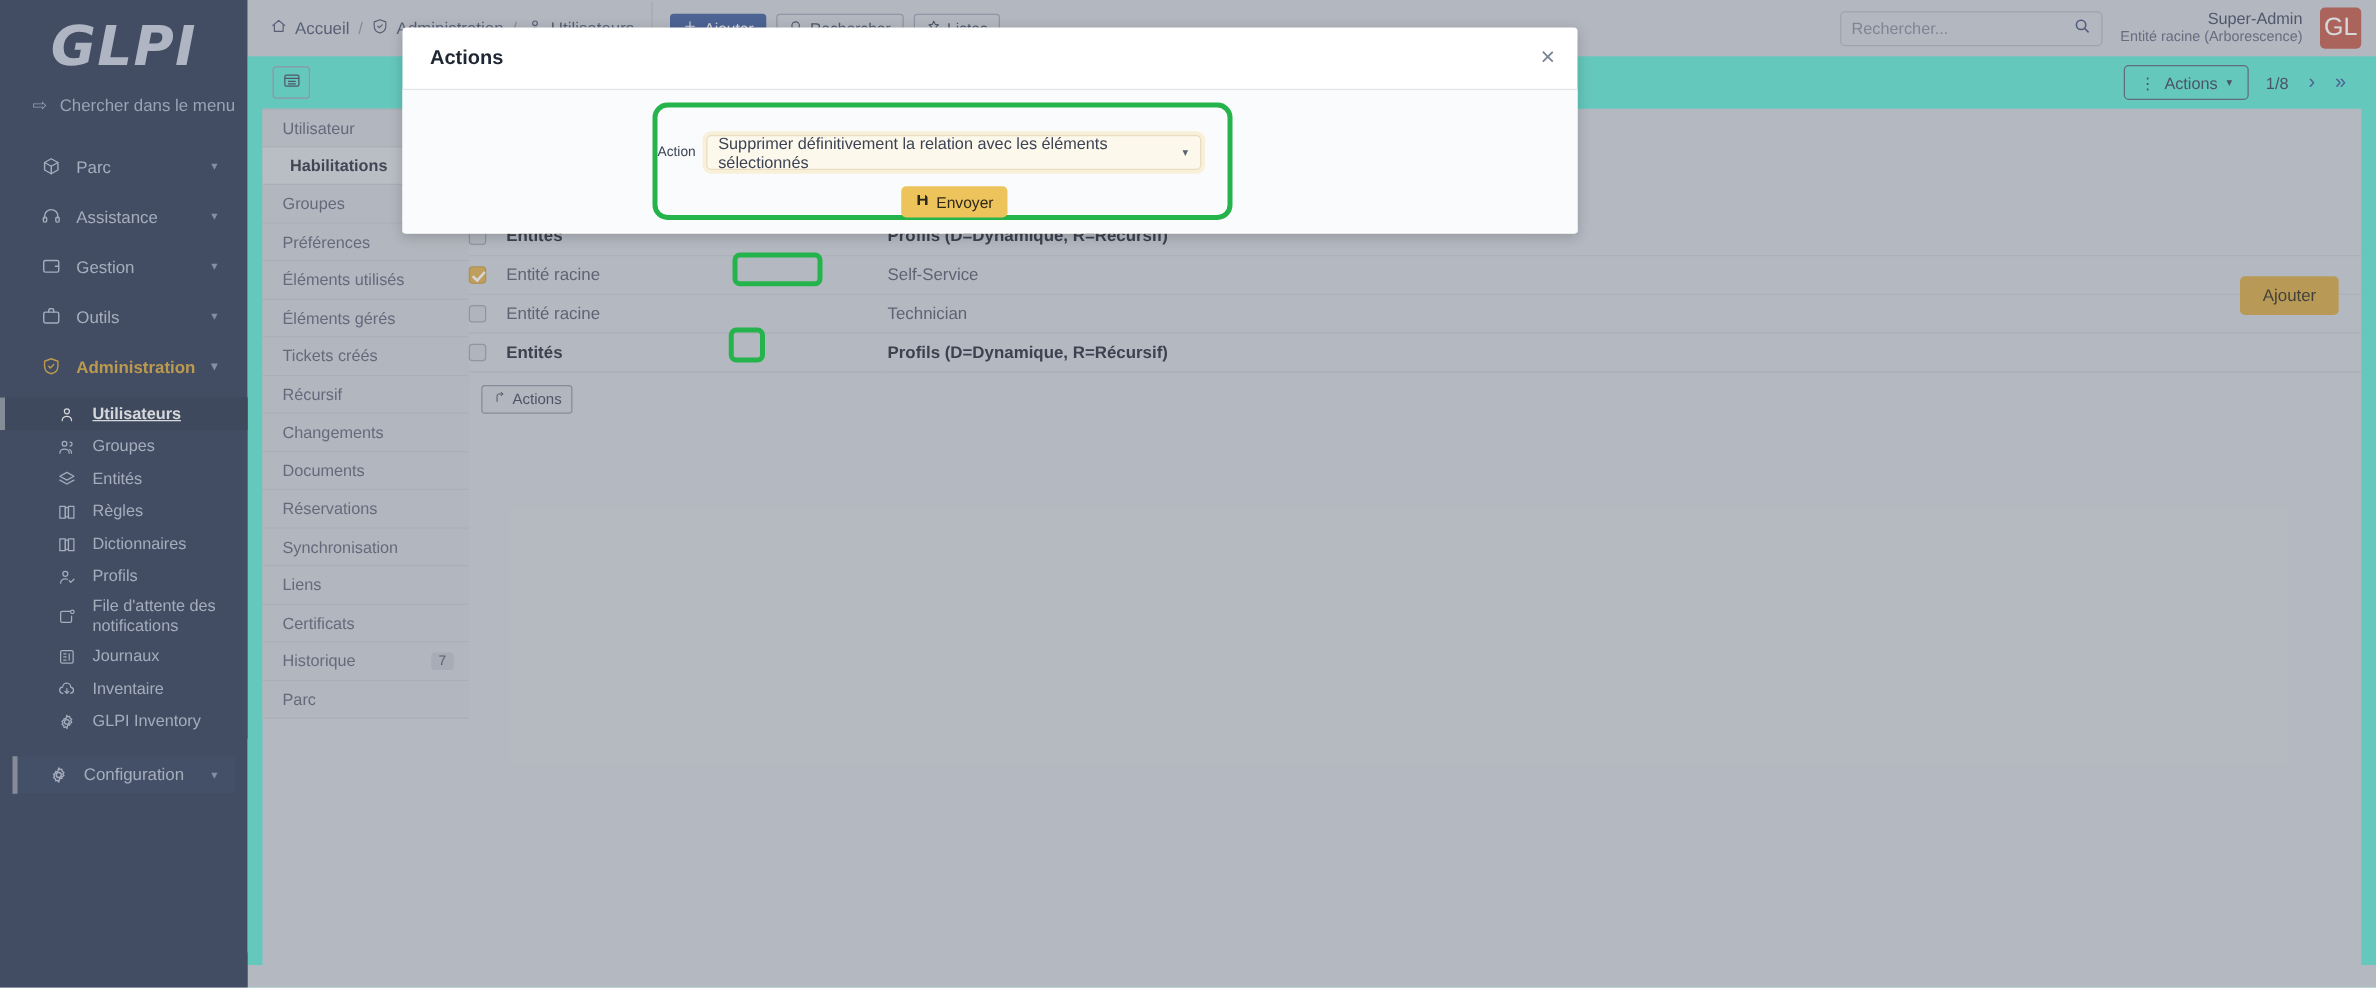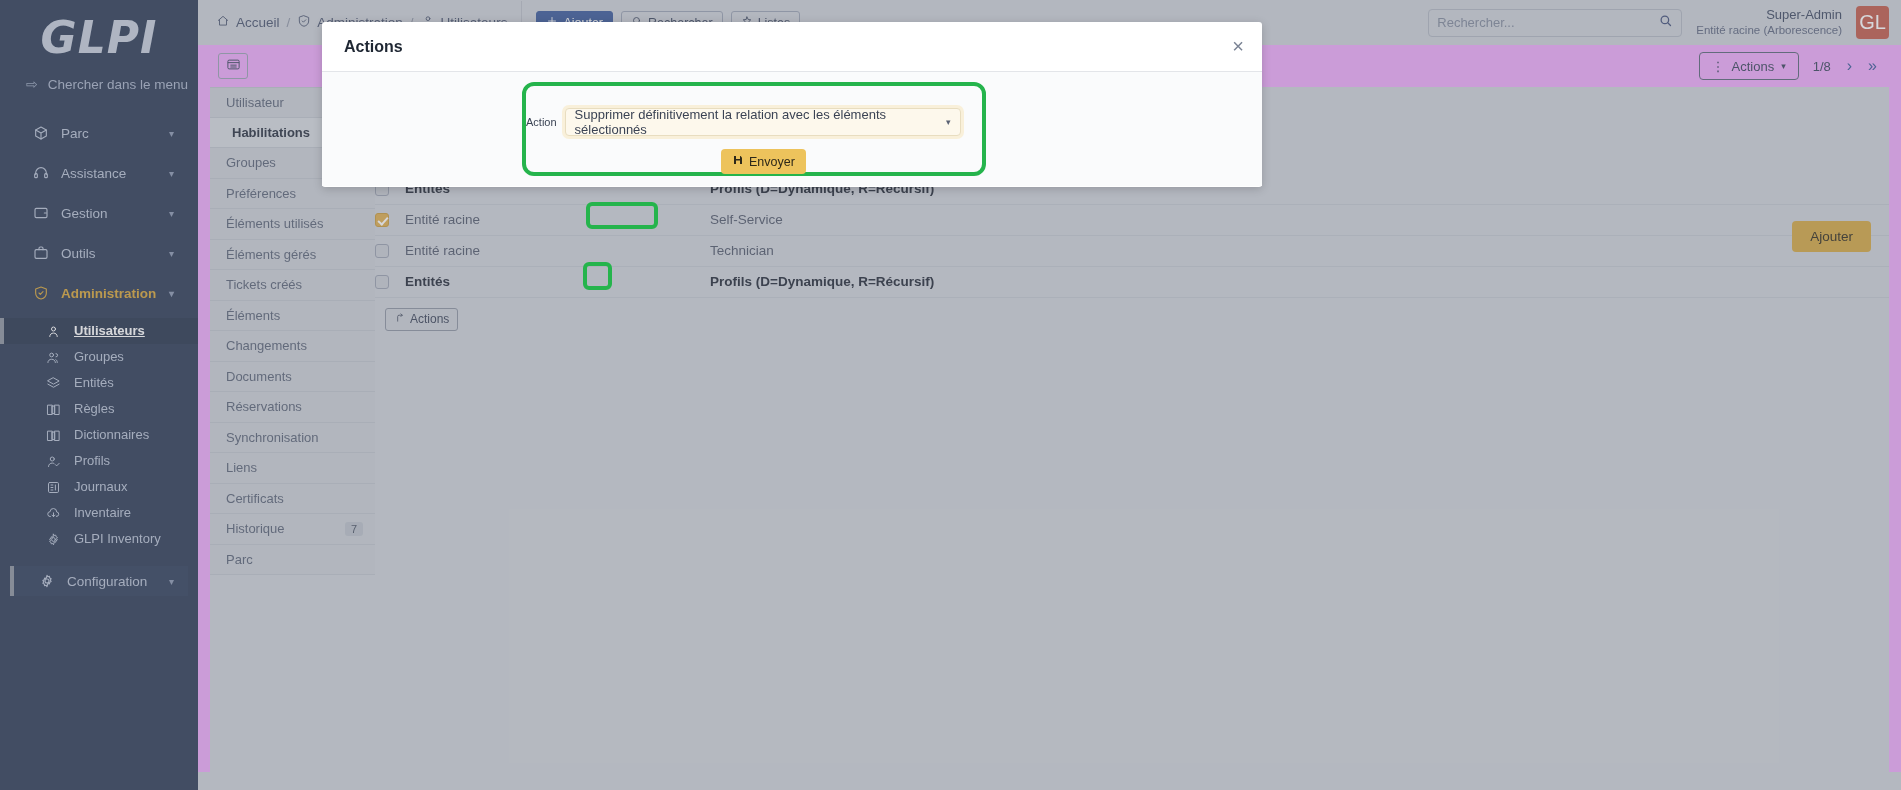--- a/index.html
+++ b/index.html
@@ -63,21 +63,21 @@
   }
   .nav-item.bottom-sel { background: #2f3e5b; }
   .nav-item.bottom-sel::before{
     content:""; position:absolute; left:0;top:0;bottom:0;width:4px;background:#8d949f;
   }
 
   
   #main {
     position: absolute; left: 198px; top: 0;
     width: 1703px; height: 790px;
-    background: #f0abfc;
+    background: #5eead4;
   }
   #topbar {
     height: 45px; background: #cdd1d8;
     display: flex; align-items: center; padding: 0 12px 0 18px;
     position: relative;
   }
   .breadcrumb { display: flex; align-items: center; gap: 7px; font-size: 13.5px; color: #4a5570;}
   .breadcrumb .bc { display: flex; align-items: center; gap: 6px; }
   .breadcrumb svg { width: 14px; height: 14px; stroke: #4a5570; fill: none; stroke-width: 1.6; stroke-linecap: round; stroke-linejoin: round;}
   .breadcrumb .sep { color: #8e95a6; }
@@ -85,21 +85,21 @@
   .tbtns { display: flex; align-items: center; gap: 8px; }
   .tbtn {
     height: 24px; display: inline-flex; align-items: center; gap: 5px;
     padding: 0 9px; font-size: 12.5px; border: 1px solid #9aa2b4;
     border-radius: 3px; color: #3d4861; background: transparent; cursor: pointer;
   }
   .tbtn svg { width: 12px; height: 12px; stroke: currentColor; fill: none; stroke-width: 1.8; stroke-linecap: round; stroke-linejoin: round;}
   .tbtn.primary { background: #3a5a9b; color: #fff; border-color: #3a5a9b; }
   .topbar-right { margin-left: auto; display: flex; align-items: center; gap: 14px;}
   .search-box {
-    width: 254px; height: 28px; border: 1px solid #b0b6c2; border-radius: 4px;
+    width: 210px; height: 28px; border: 1px solid #b0b6c2; border-radius: 4px;
     display: flex; align-items: center; padding: 0 8px; background: #cdd1d8;
   }
   .search-box input {
     border: none; outline: none; background: transparent; flex: 1;
     font-size: 13px; color: #555e73; font-family: inherit;
   }
   .search-box input::placeholder { color: #818a9d; }
   .search-box svg { width: 15px; height: 15px; stroke: #41507a; fill: none; stroke-width: 2; stroke-linecap: round;}
   .user-block { text-align: right; line-height: 1.25; }
   .user-name { font-size: 13px; color: #3e4a63; }
@@ -359,20 +359,29 @@
       </div>
       <div class="sub-item">
         <span class="ico">
             <svg viewBox="0 0 24 24">
               <circle cx="10" cy="8" r="3.2"></circle>
               <path d="M4 20c0-3.3 2.7-5.5 6-5.5 1 0 2 .2 2.8.6"></path>
               <path d="M15 17l2 2 4-4"></path>
             </svg>
           </span>
         <span class="lbl">Profils</span>
+      </div>
+      <div class="sub-item">
+        <span class="ico">
+            <svg viewBox="0 0 24 24">
+              <path d="M16 5H6a2 2 0 00-2 2v10a2 2 0 002 2h10a2 2 0 002-2v-6"></path>
+              <circle cx="19" cy="5.5" r="2.3"></circle>
+            </svg>
+          </span>
+        <span class="lbl">File d'attente des notifications</span>
       </div>
       <div class="sub-item">
         <span class="ico">
             <svg viewBox="0 0 24 24">
               <rect x="4" y="4" width="16" height="16" rx="2"></rect>
               <path d="M8 8h3M8 12h3M8 16h3M15 8v8"></path>
             </svg>
           </span>
         <span class="lbl">Journaux</span>
       </div>
@@ -517,21 +526,21 @@
       <div class="tab-item">
           <span>Éléments utilisés</span>
         </div>
       <div class="tab-item">
           <span>Éléments gérés</span>
         </div>
       <div class="tab-item">
           <span>Tickets créés</span>
         </div>
       <div class="tab-item">
-          <span>Éléments</span>
+          <span>Récursif</span>
         </div>
       <div class="tab-item">
           <span>Changements</span>
         </div>
       <div class="tab-item">
           <span>Documents</span>
         </div>
       <div class="tab-item">
           <span>Réservations</span>
         </div>

